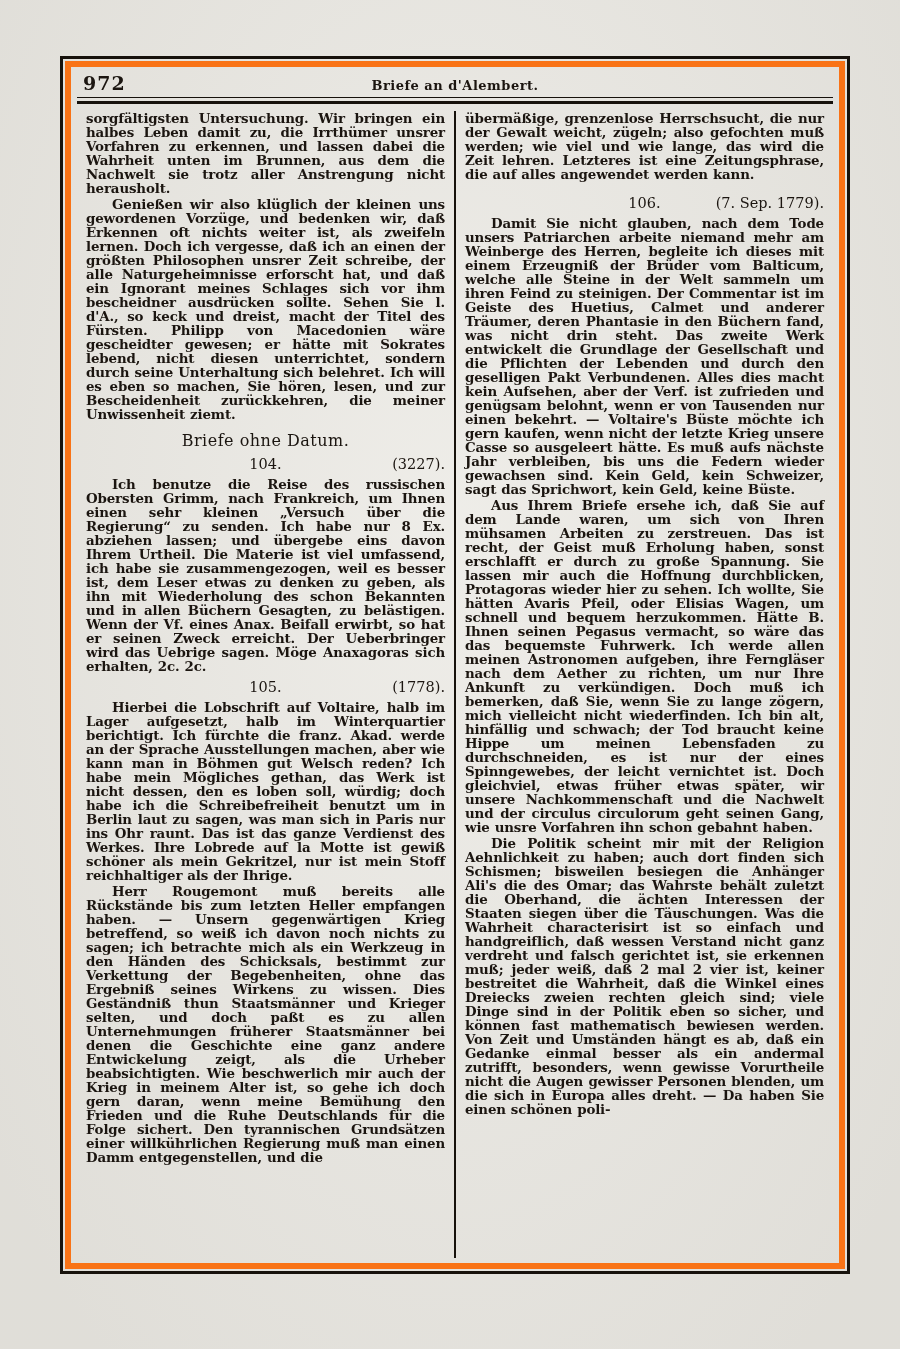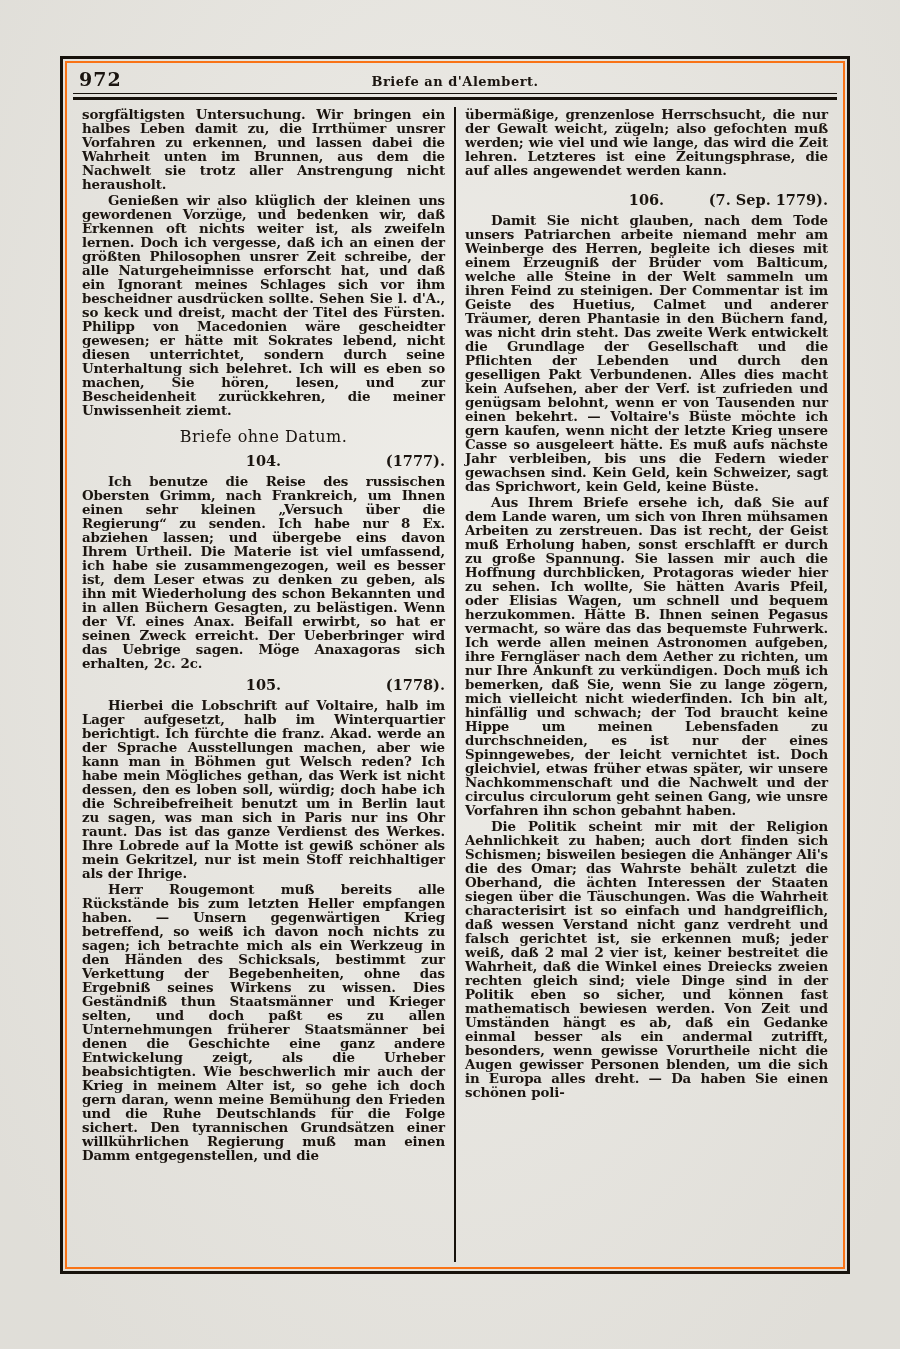--- a/index.html
+++ b/index.html
@@ -19,21 +19,21 @@
   }
   .sheet{
     position:absolute;left:60px;top:56px;width:790px;height:1218px;
     box-sizing:border-box;
     border:3px solid #17120c;
     padding:2px;
     background:transparent;
   }
   .frame{
     box-sizing:border-box;
-    border:2px solid #f97316;
+    border:6px solid #f97316;
     width:100%;height:100%;
     padding:2px 6px 0 6px;
     overflow:hidden;
   }
   .pg-header{
     display:flex;align-items:baseline;
     padding:3px 6px 2px 6px;
   }
   .pg-num{
     font-weight:700;font-size:19px;letter-spacing:1px;
@@ -78,21 +78,21 @@
   h3.section-heading{
     margin:10px 0 6px 0;
     text-align:center;
     font-size:16px;font-weight:400;
     letter-spacing:0.5px;
   }
   .letter-head{
     display:grid;
     grid-template-columns:1fr auto 1fr;
     align-items:baseline;
-    font-size:14.5px;font-weight:700;
+    font-size:14.5px;font-weight:400;
     margin:6px 0 5px 0;
   }
   .letter-head .num{grid-column:2;text-align:center;}
   .letter-head .date{grid-column:3;text-align:right;}
   .letter-head.spaced{margin-top:14px;}
 </style>
 </head>
 <body>
 
 <div class="scan-bg"></div>
@@ -111,21 +111,21 @@
     <div class="columns">
 
       <div class="col">
         <p class="body">sorgfältigsten Untersuchung. Wir bringen ein halbes Leben damit zu, die Irrthümer unsrer Vorfahren zu erkennen, und lassen dabei die Wahrheit unten im Brunnen, aus dem die Nachwelt sie trotz aller Anstrengung nicht herausholt.</p>
         <p class="body indent">Genießen wir also klüglich der kleinen uns gewordenen Vorzüge, und bedenken wir, daß Erkennen oft nichts weiter ist, als zweifeln lernen. Doch ich vergesse, daß ich an einen der größten Philosophen unsrer Zeit schreibe, der alle Naturgeheimnisse erforscht hat, und daß ein Ignorant meines Schlages sich vor ihm bescheidner ausdrücken sollte. Sehen Sie l. d'A., so keck und dreist, macht der Titel des Fürsten. Philipp von Macedonien wäre gescheidter gewesen; er hätte mit Sokrates lebend, nicht diesen unterrichtet, sondern durch seine Unterhaltung sich belehret. Ich will es eben so machen, Sie hören, lesen, und zur Bescheidenheit zurückkehren, die meiner Unwissenheit ziemt.</p>
 
         <h3 class="section-heading">Briefe ohne Datum.</h3>
 
         <div class="letter-head">
           <span class="num">104.</span>
-          <span class="date">(1777).</span>
+          <span class="date">(3227).</span>
         </div>
         <p class="body indent">Ich benutze die Reise des russischen Obersten Grimm, nach Frankreich, um Ihnen einen sehr kleinen „Versuch über die Regierung“ zu senden. Ich habe nur 8 Ex. abziehen lassen; und übergebe eins davon Ihrem Urtheil. Die Materie ist viel umfassend, ich habe sie zusammengezogen, weil es besser ist, dem Leser etwas zu denken zu geben, als ihn mit Wiederholung des schon Bekannten und in allen Büchern Gesagten, zu belästigen. Wenn der Vf. eines Anax. Beifall erwirbt, so hat er seinen Zweck erreicht. Der Ueberbringer wird das Uebrige sagen. Möge Anaxagoras sich erhalten, 2c. 2c.</p>
 
         <div class="letter-head">
           <span class="num">105.</span>
           <span class="date">(1778).</span>
         </div>
         <p class="body indent">Hierbei die Lobschrift auf Voltaire, halb im Lager aufgesetzt, halb im Winterquartier berichtigt. Ich fürchte die franz. Akad. werde an der Sprache Ausstellungen machen, aber wie kann man in Böhmen gut Welsch reden? Ich habe mein Mögliches gethan, das Werk ist nicht dessen, den es loben soll, würdig; doch habe ich die Schreibefreiheit benutzt um in Berlin laut zu sagen, was man sich in Paris nur ins Ohr raunt. Das ist das ganze Verdienst des Werkes. Ihre Lobrede auf la Motte ist gewiß schöner als mein Gekritzel, nur ist mein Stoff reichhaltiger als der Ihrige.</p>
         <p class="body indent">Herr Rougemont muß bereits alle Rückstände bis zum letzten Heller empfangen haben. — Unsern gegenwärtigen Krieg betreffend, so weiß ich davon noch nichts zu sagen; ich betrachte mich als ein Werkzeug in den Händen des Schicksals, bestimmt zur Verkettung der Begebenheiten, ohne das Ergebniß seines Wirkens zu wissen. Dies Geständniß thun Staatsmänner und Krieger selten, und doch paßt es zu allen Unternehmungen früherer Staatsmänner bei denen die Geschichte eine ganz andere Entwickelung zeigt, als die Urheber beabsichtigten. Wie beschwerlich mir auch der Krieg in meinem Alter ist, so gehe ich doch gern daran, wenn meine Bemühung den Frieden und die Ruhe Deutschlands für die Folge sichert. Den tyrannischen Grundsätzen einer willkührlichen Regierung muß man einen Damm entgegenstellen, und die</p>
       </div>

